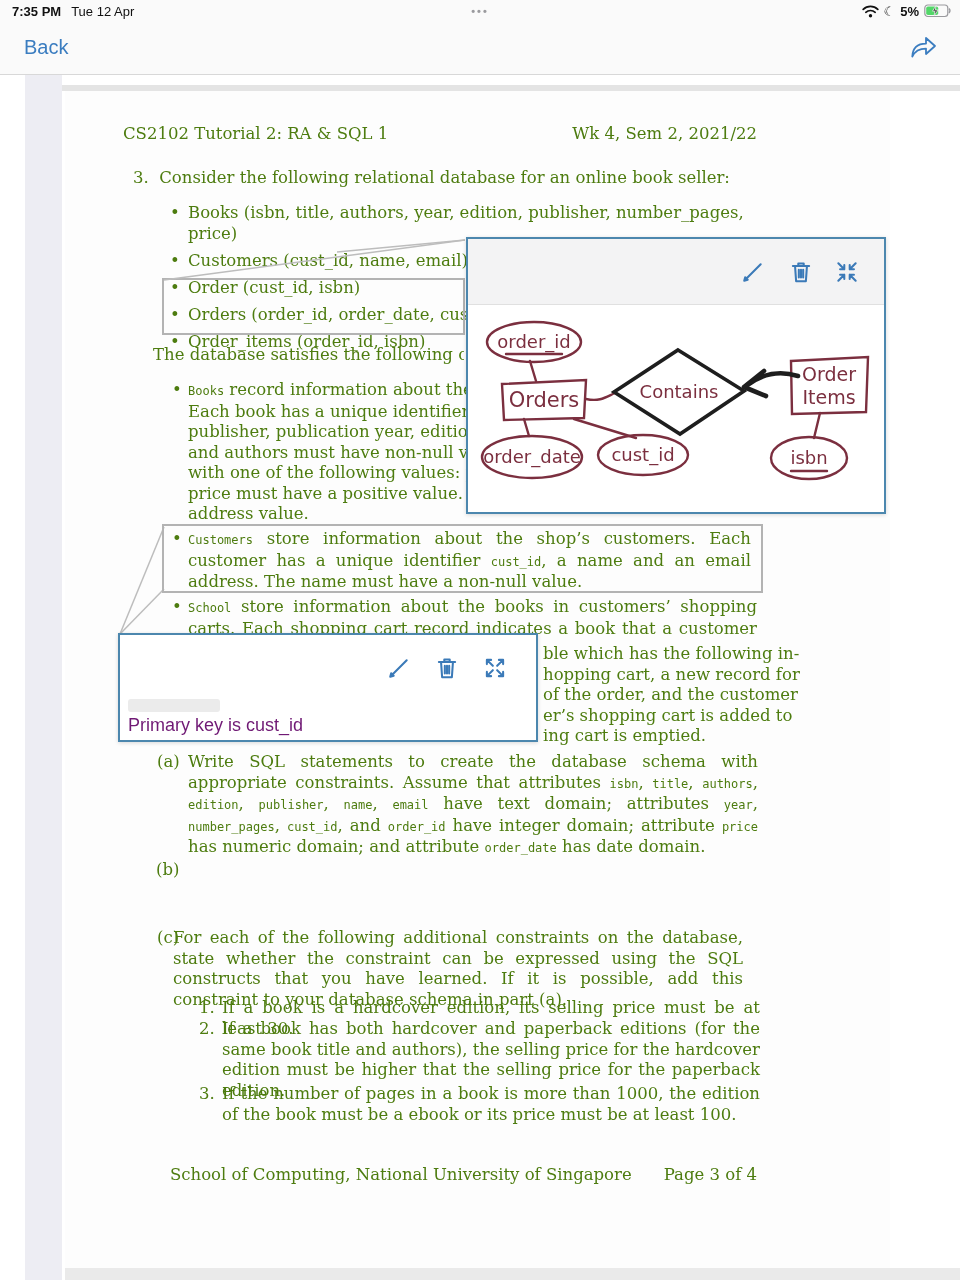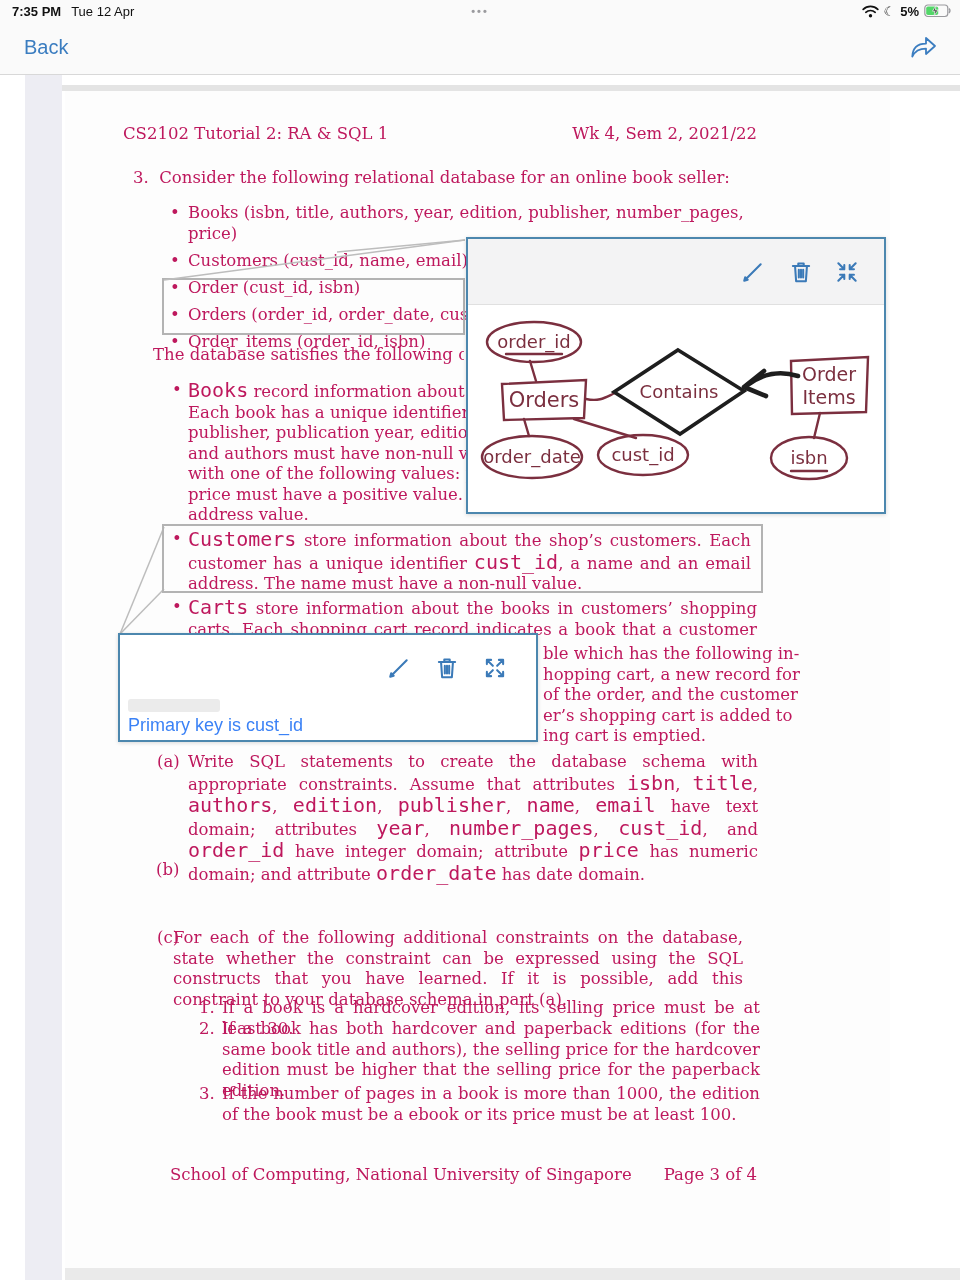--- a/index.html
+++ b/index.html
@@ -24,35 +24,35 @@
   #share-btn { position:absolute; right:22px; top:12px; cursor:pointer; }
 
   
   #left-strip { left:25px; top:75px; width:37px; height:1205px; background:#ededf3; }
   #page-top-edge { left:62px; top:85px; width:898px; height:6px; background:#e4e4e4; }
   #page { left:65px; top:91px; width:825px; height:1177px; background:#fdfdfd; }
   #page-bottom-strip { left:65px; top:1268px; width:895px; height:12px; background:#eaeaea; }
 
   
   .doc, .doc-just { font-family:"DejaVu Serif","Liberation Serif",serif; font-size:16.5px;
-        color:#be185d; line-height:20.5px; }
+        color:#4d7c0f; line-height:20.5px; }
   .doc-just { text-align:justify; }
   .clip { white-space:nowrap; overflow:hidden; }
-  code { font-family:"DejaVu Sans Mono","Liberation Mono",monospace; font-size:20px; }
+  code { font-family:"DejaVu Sans Mono","Liberation Mono",monospace; font-size:12px; }
   .bullet-dot { position:absolute; left:-18px; top:0; }
   .hl-box { border:2px solid #b3b3b3; background:transparent; cursor:pointer; }
 
   
   .popup { border:2px solid #4c87ae; background:#fff; box-shadow:0 1px 4px rgba(0,0,0,.15); }
   .popup-header { height:66px; background:#f3f3f4; border-bottom:1px solid #e0e0e0;
                   position:relative; }
   .popup-icon { position:absolute; top:20px; width:26px; height:26px; cursor:pointer; }
   .note-chip { position:absolute; left:8px; top:64px; width:92px; height:13px;
                background:#ebebeb; border-radius:3px; }
-  #note-text { position:absolute; left:8px; top:80px; font-size:18px; color:#3b82f6; }
+  #note-text { position:absolute; left:8px; top:80px; font-size:18px; color:#701a75; }
 
   svg { display:block; }
   .callout { stroke:#bdbdbd; stroke-width:1.5; }
   .ink { stroke:#7b2f3f; fill:none; stroke-width:2.4; stroke-linecap:round; }
   .ink-txt { fill:#7b2f3f; font-family:"DejaVu Sans",sans-serif; font-weight:500; }
   .blk { stroke:#1e1e1e; fill:none; stroke-linecap:round; }
   .blue-ic { stroke:#3b7ab8; fill:none; stroke-width:1.9; stroke-linecap:round; stroke-linejoin:round; }
 </style>
 </head>
 <body>
@@ -175,21 +175,21 @@
       <path class="blk" d="M330 71 C310 65 292 70 278 81" stroke-width="4.6"></path>
       <path class="blk" d="M296 66 L276 82 M276 82 L298 91" stroke-width="4.6"></path>
     </svg>
   </div>
 
   <div class="abs hl-box" style="left:162px; top:524px; width:601px; height:69px;"></div>
   <span class="abs doc" style="left:172px; top:529px;">•</span>
   <div class="abs doc-just" style="left:188px; top:529px; width:563px;"><code>Customers</code> store information about the shop’s customers. Each customer has a unique identifier <code>cust_id</code>, a name and an email address. The name must have a non-null value.</div>
 
   <span class="abs doc" style="left:172px; top:597px;">•</span>
-  <div class="abs doc-just" style="left:188px; top:597px; width:569px;"><code>Carts</code> store information about the books in customers’ shopping carts. Each shopping cart record indicates a book that a customer is interested to order.</div>
+  <div class="abs doc-just" style="left:188px; top:597px; width:569px;"><code>School</code> store information about the books in customers’ shopping carts. Each shopping cart record indicates a book that a customer is interested to order.</div>
 
   <div class="abs" style="left:543px; top:644px;">
     <div class="doc clip">ble which has the following in-</div>
     <div class="doc clip">hopping cart, a new record for</div>
     <div class="doc clip">of the order, and the customer</div>
     <div class="doc clip">er’s shopping cart is added to</div>
     <div class="doc clip">ing cart is emptied.</div>
   </div>
 
   <div class="abs popup" style="left:118px; top:633px; width:420px; height:109px;">

